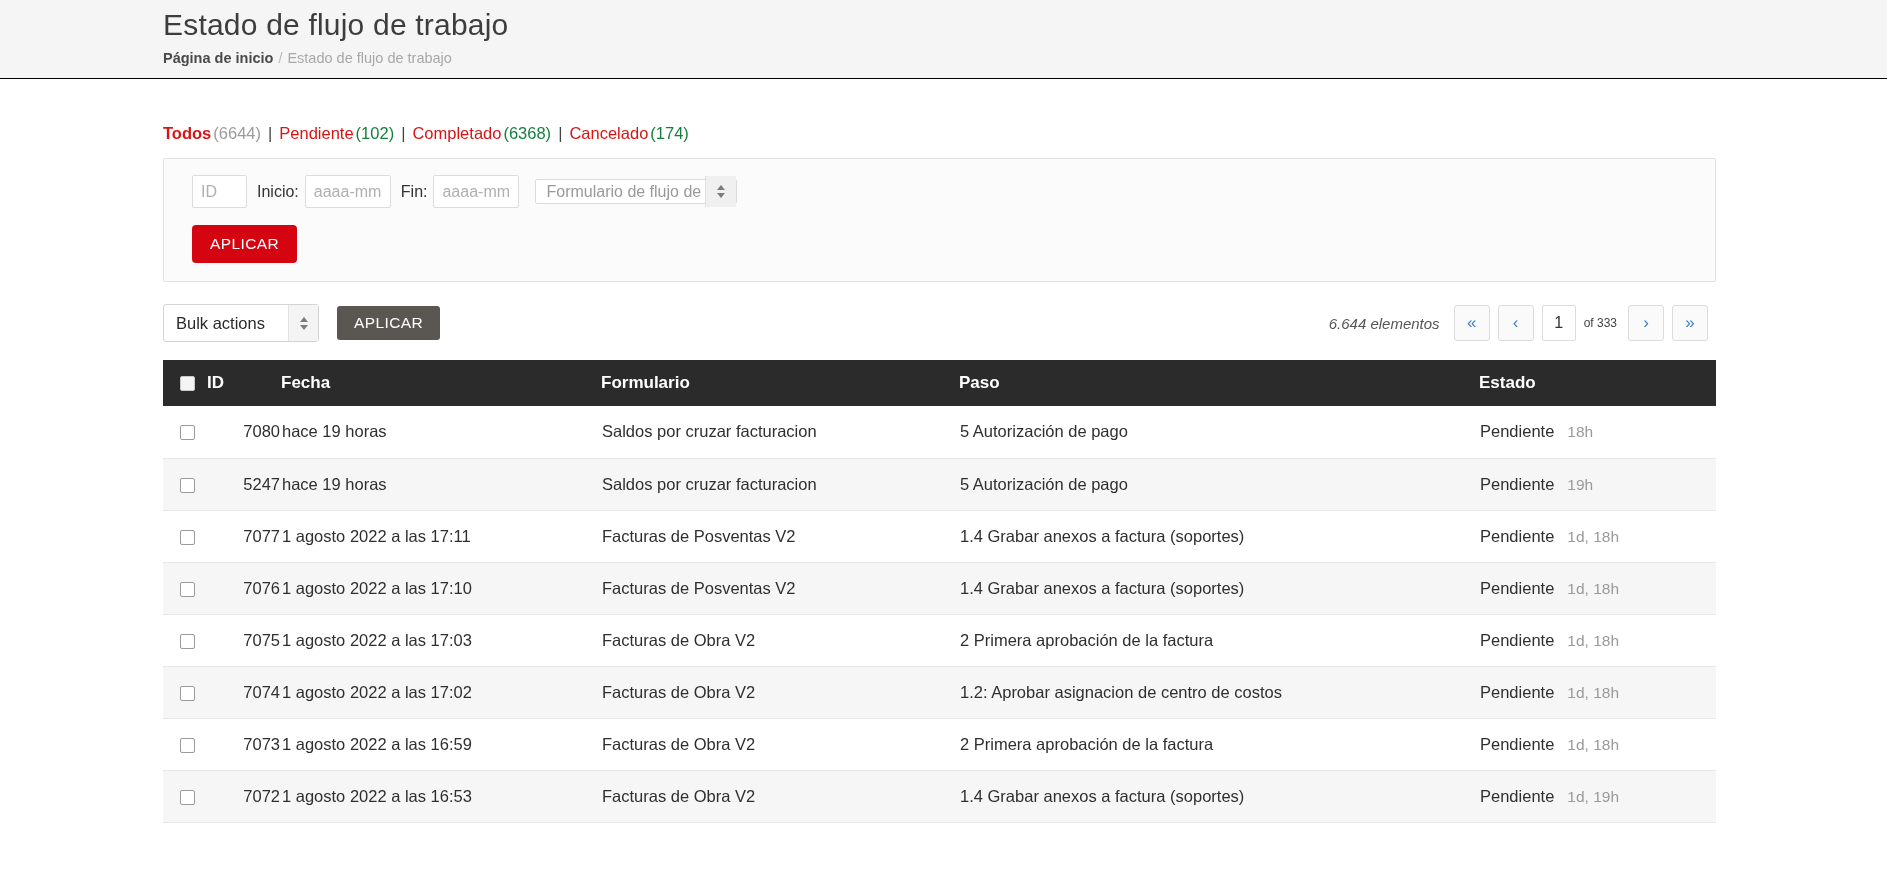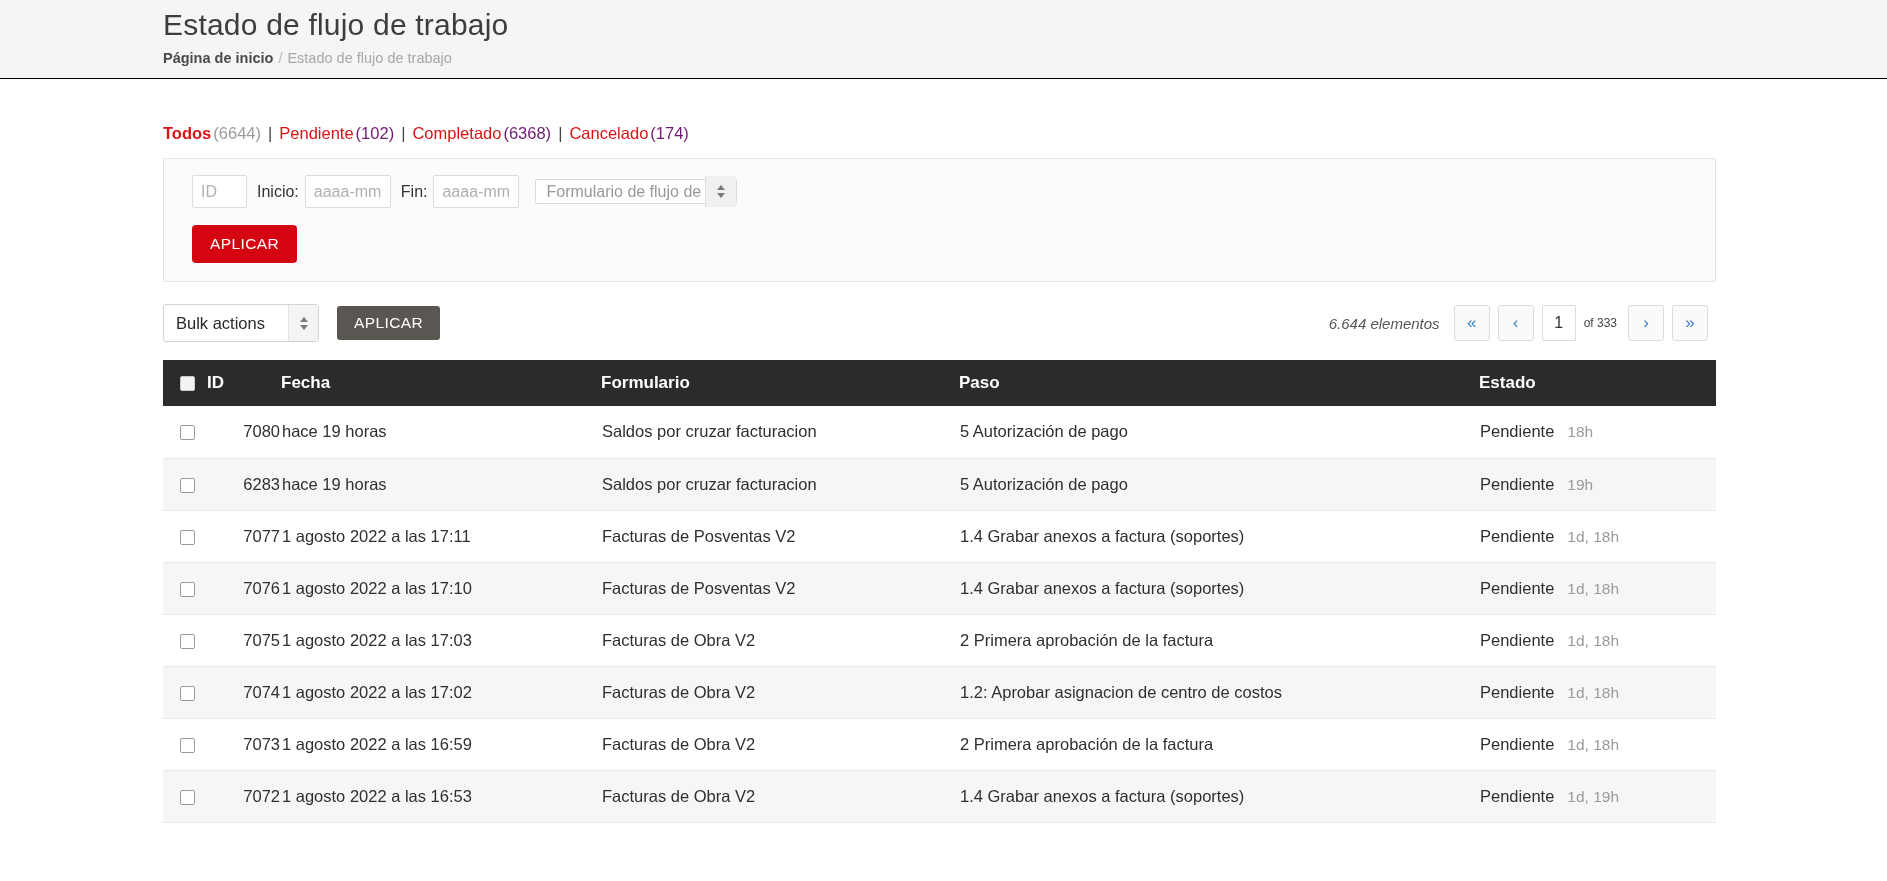--- a/index.html
+++ b/index.html
@@ -63,21 +63,21 @@
     color: #222;
   }
   .status-links a {
     color: #d81414;
     text-decoration: none;
   }
   .status-links a.active {
     font-weight: bold;
   }
   .status-links .count {
-    color: #701a75;
+    color: #15803d;
     margin-left: 2px;
   }
   .status-links .count.muted { color: #9b9b9b; }
   .status-links .pipe {
     color: #444;
     margin: 0 7px;
   }
 
   
   .filter-panel {
@@ -393,21 +393,21 @@
         <tr>
           <td class="col-check"><input type="checkbox" class="cb" style=""></td>
           <td class="col-id">7080</td>
           <td class="col-fecha">hace 19 horas</td>
           <td class="col-form">Saldos por cruzar facturacion</td>
           <td class="col-paso">5 Autorización de pago</td>
           <td class="col-estado"><span>Pendiente</span><span class="age">18h</span></td>
         </tr>
         <tr>
           <td class="col-check"><input type="checkbox" class="cb" style=""></td>
-          <td class="col-id">6283</td>
+          <td class="col-id">5247</td>
           <td class="col-fecha">hace 19 horas</td>
           <td class="col-form">Saldos por cruzar facturacion</td>
           <td class="col-paso">5 Autorización de pago</td>
           <td class="col-estado"><span>Pendiente</span><span class="age">19h</span></td>
         </tr>
         <tr>
           <td class="col-check"><input type="checkbox" class="cb" style=""></td>
           <td class="col-id">7077</td>
           <td class="col-fecha">1 agosto 2022 a las 17:11</td>
           <td class="col-form">Facturas de Posventas V2</td>

